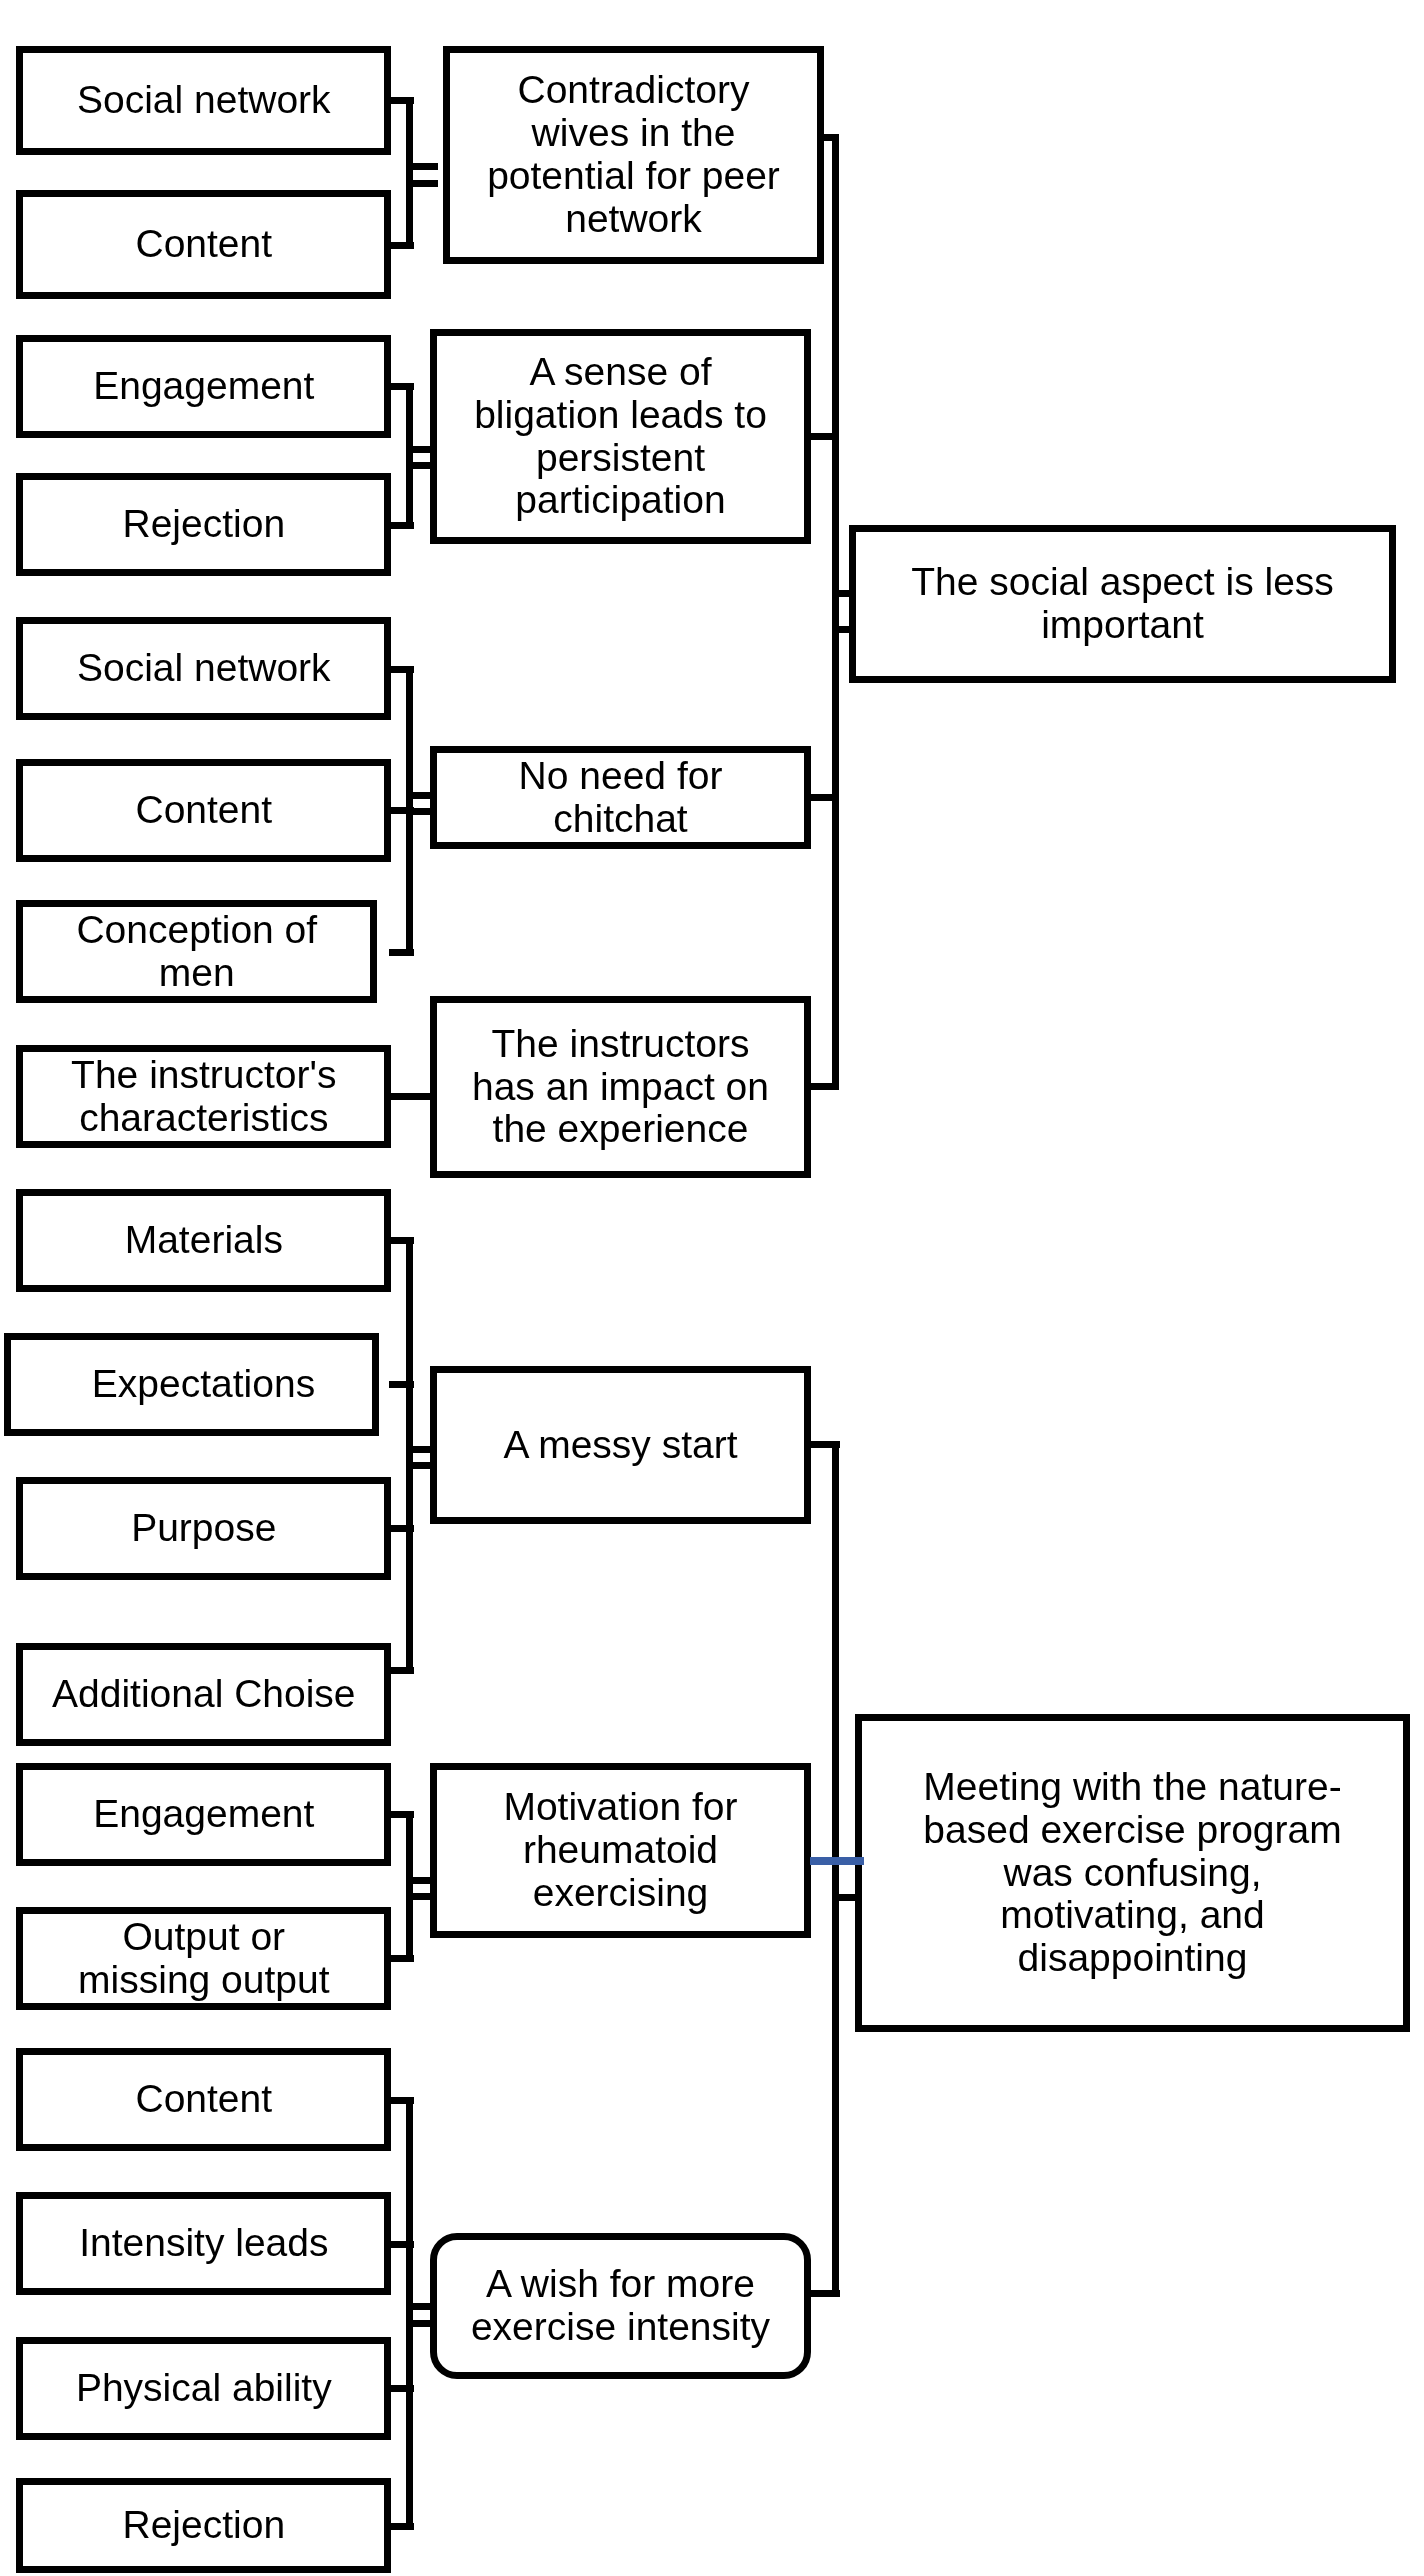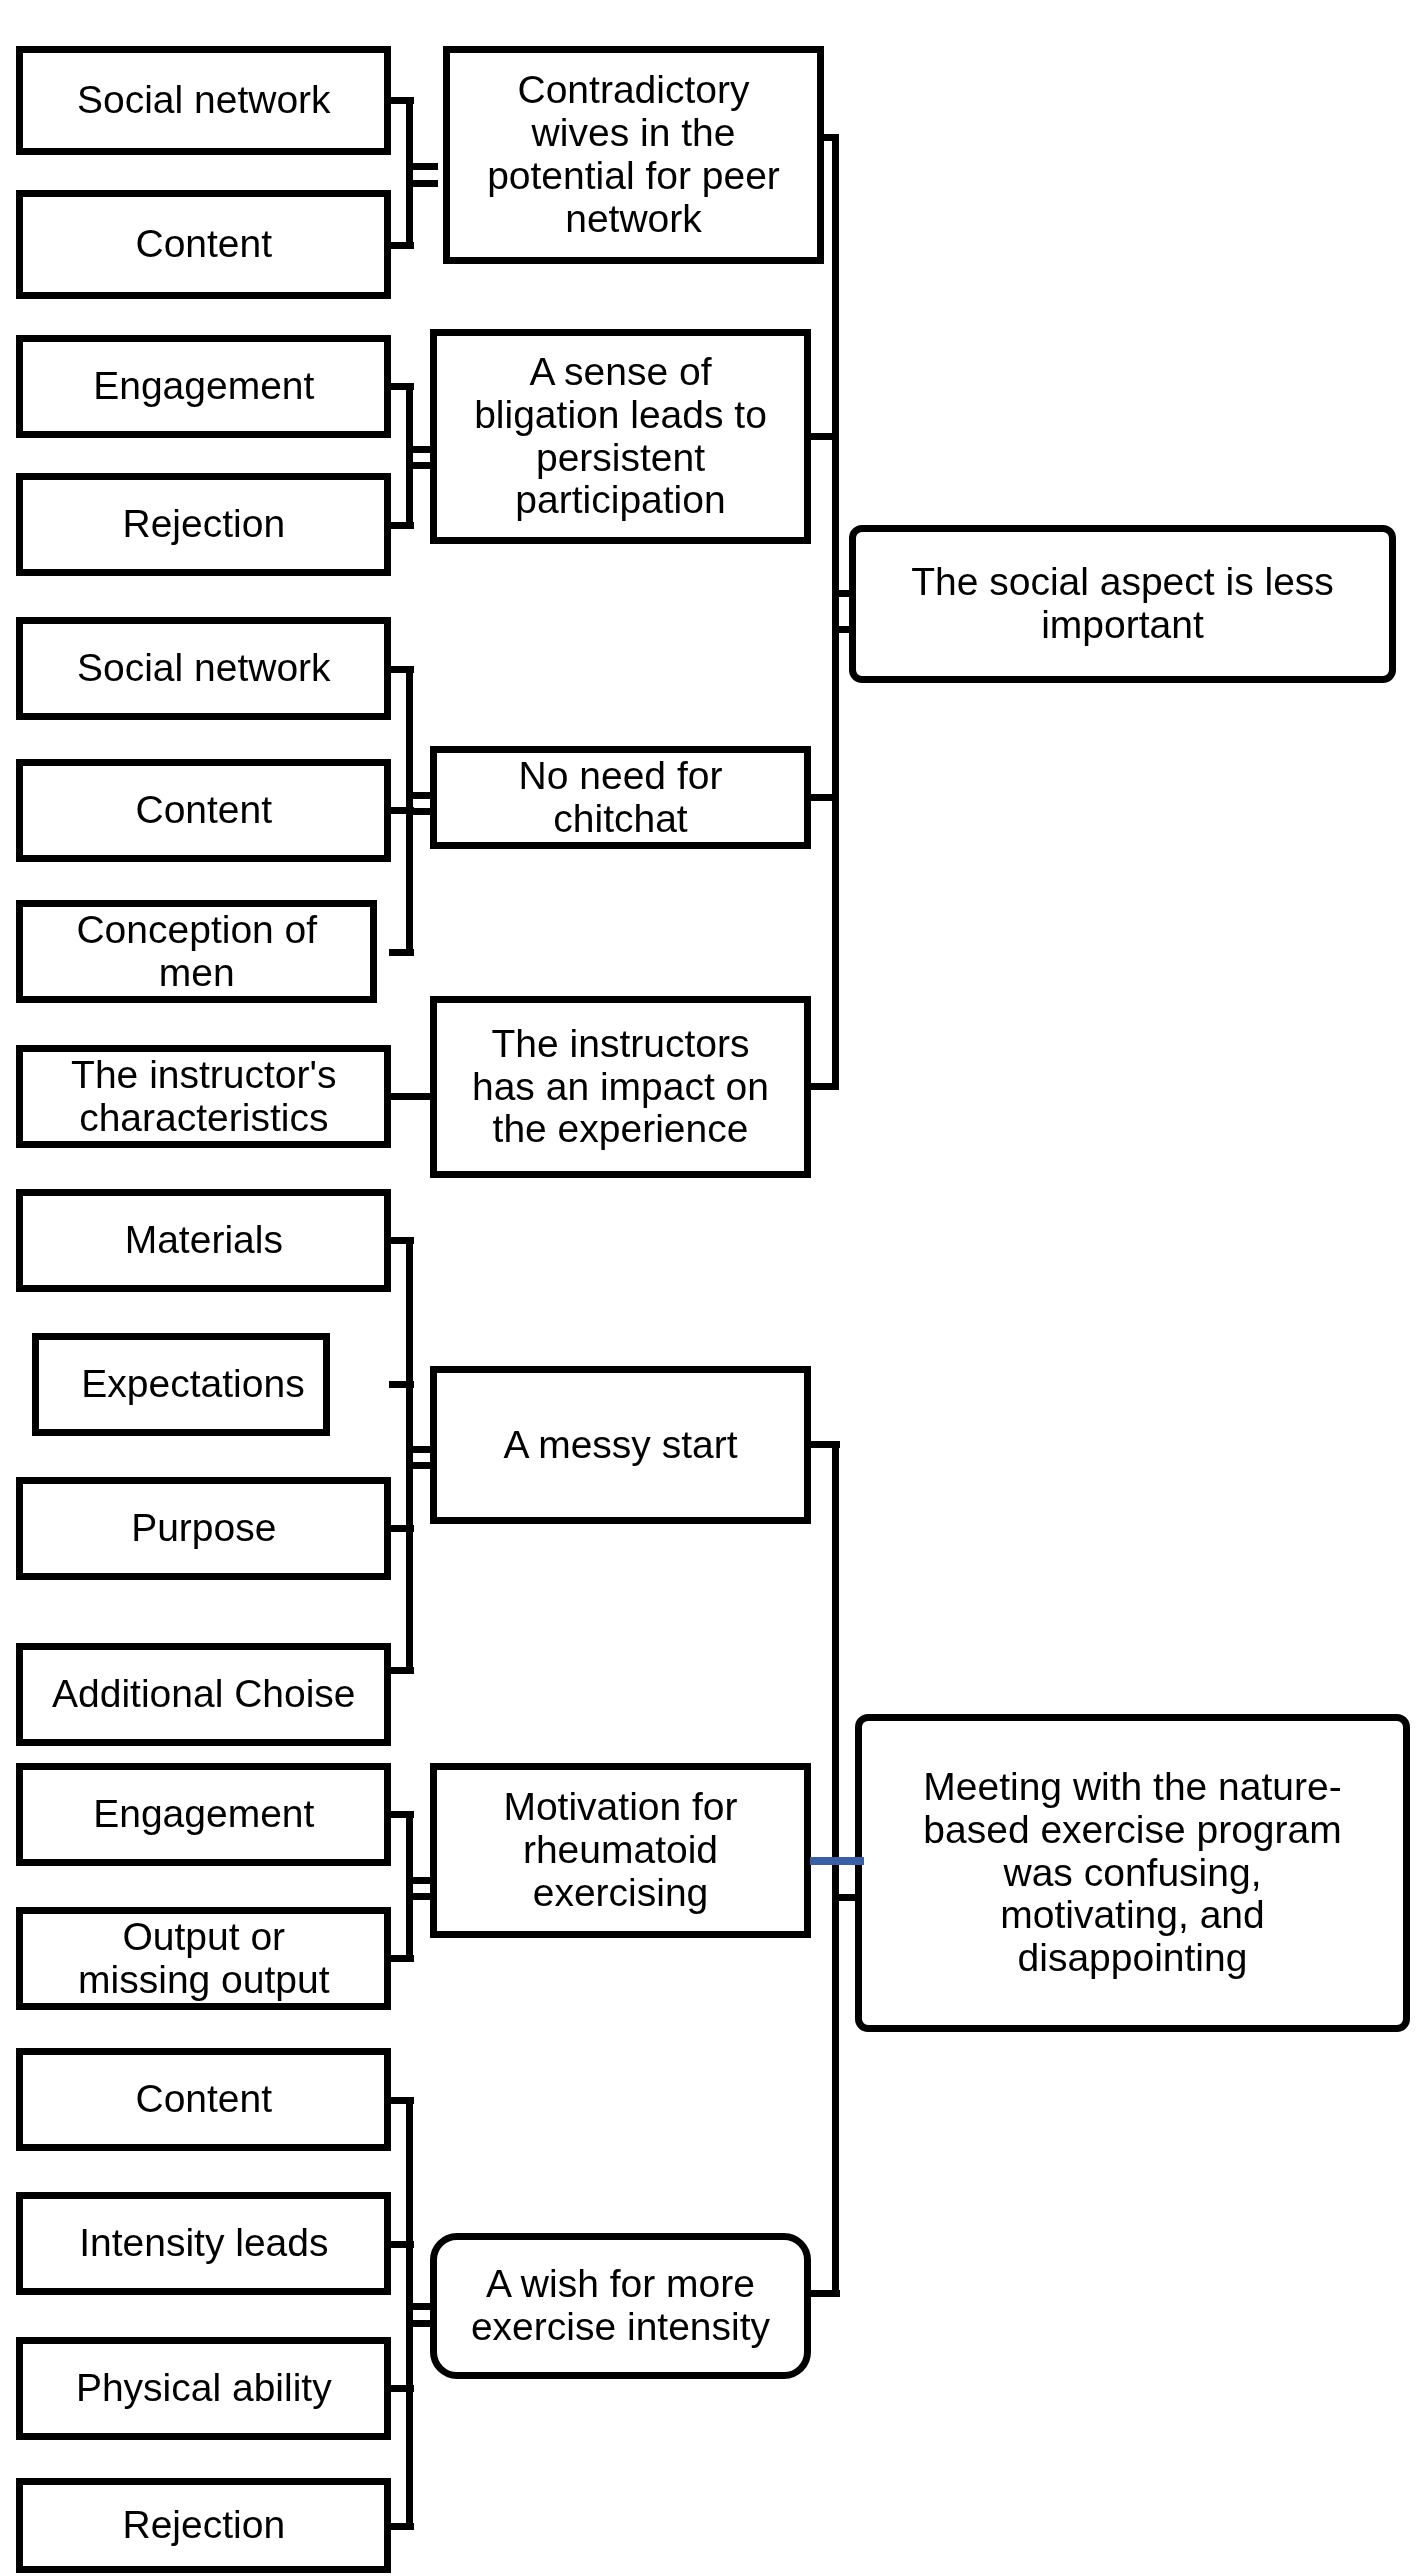--- a/index.html
+++ b/index.html
@@ -26,21 +26,21 @@
     display: flex;
     align-items: center;
     justify-content: center;
     text-align: center;
     white-space: pre-line;
     font-size: 39px;
     line-height: 1.1;
     z-index: 3;
   }
   .box.mid { border-width: 7.6px; }
-  .box.theme { border-width: 7.6px; border-radius: 13px; }
+  .box.theme { border-width: 7.6px; }
   .line {
     position: absolute;
     background: var(--line);
     z-index: 1;
   }
   .line.accent {
     background: var(--accent);
     z-index: 4;
   }
 </style>
@@ -53,21 +53,21 @@
   <div class="box" style="left:16.3px; top:190px; width:375px; height:109px;">Content</div>
   <div class="box" style="left:16.3px; top:335px; width:375px; height:103px;">Engagement</div>
   <div class="box" style="left:16.3px; top:473px; width:375px; height:103px;">Rejection</div>
   <div class="box" style="left:16.3px; top:617px; width:375px; height:103px;">Social network</div>
   <div class="box" style="left:16.3px; top:759px; width:375px; height:103px;">Content</div>
   <div class="box" style="left:16.3px; top:900px; width:361px; height:103px;">Conception of
 men</div>
   <div class="box" style="left:16.3px; top:1045px; width:375px; height:103px;">The instructor's
 characteristics</div>
   <div class="box" style="left:16.3px; top:1189px; width:375px; height:103px;">Materials</div>
-  <div class="box" style="left:32px; top:1333px; width:298px; height:103px;padding-left:24px;">Expectations</div>
+  <div class="box" style="left:4px; top:1333px; width:375px; height:103px;padding-left:24px;">Expectations</div>
   <div class="box" style="left:16.3px; top:1477px; width:375px; height:103px;">Purpose</div>
   <div class="box" style="left:16.3px; top:1619px; width:375px; height:103px;margin-top:24px;">Additional Choise</div>
   <div class="box" style="left:16.3px; top:1763px; width:375px; height:103px;">Engagement</div>
   <div class="box" style="left:16.3px; top:1907px; width:375px; height:103px;">Output or
 missing output</div>
   <div class="box" style="left:16.3px; top:2048px; width:375px; height:103px;">Content</div>
   <div class="box" style="left:16.3px; top:2192px; width:375px; height:103px;">Intensity leads</div>
   <div class="box" style="left:16.3px; top:2337px; width:375px; height:103px;text-align:right;">Physical ability</div>
   <div class="box" style="left:16.3px; top:2478px; width:375px; height:95px;">Rejection</div>
 

